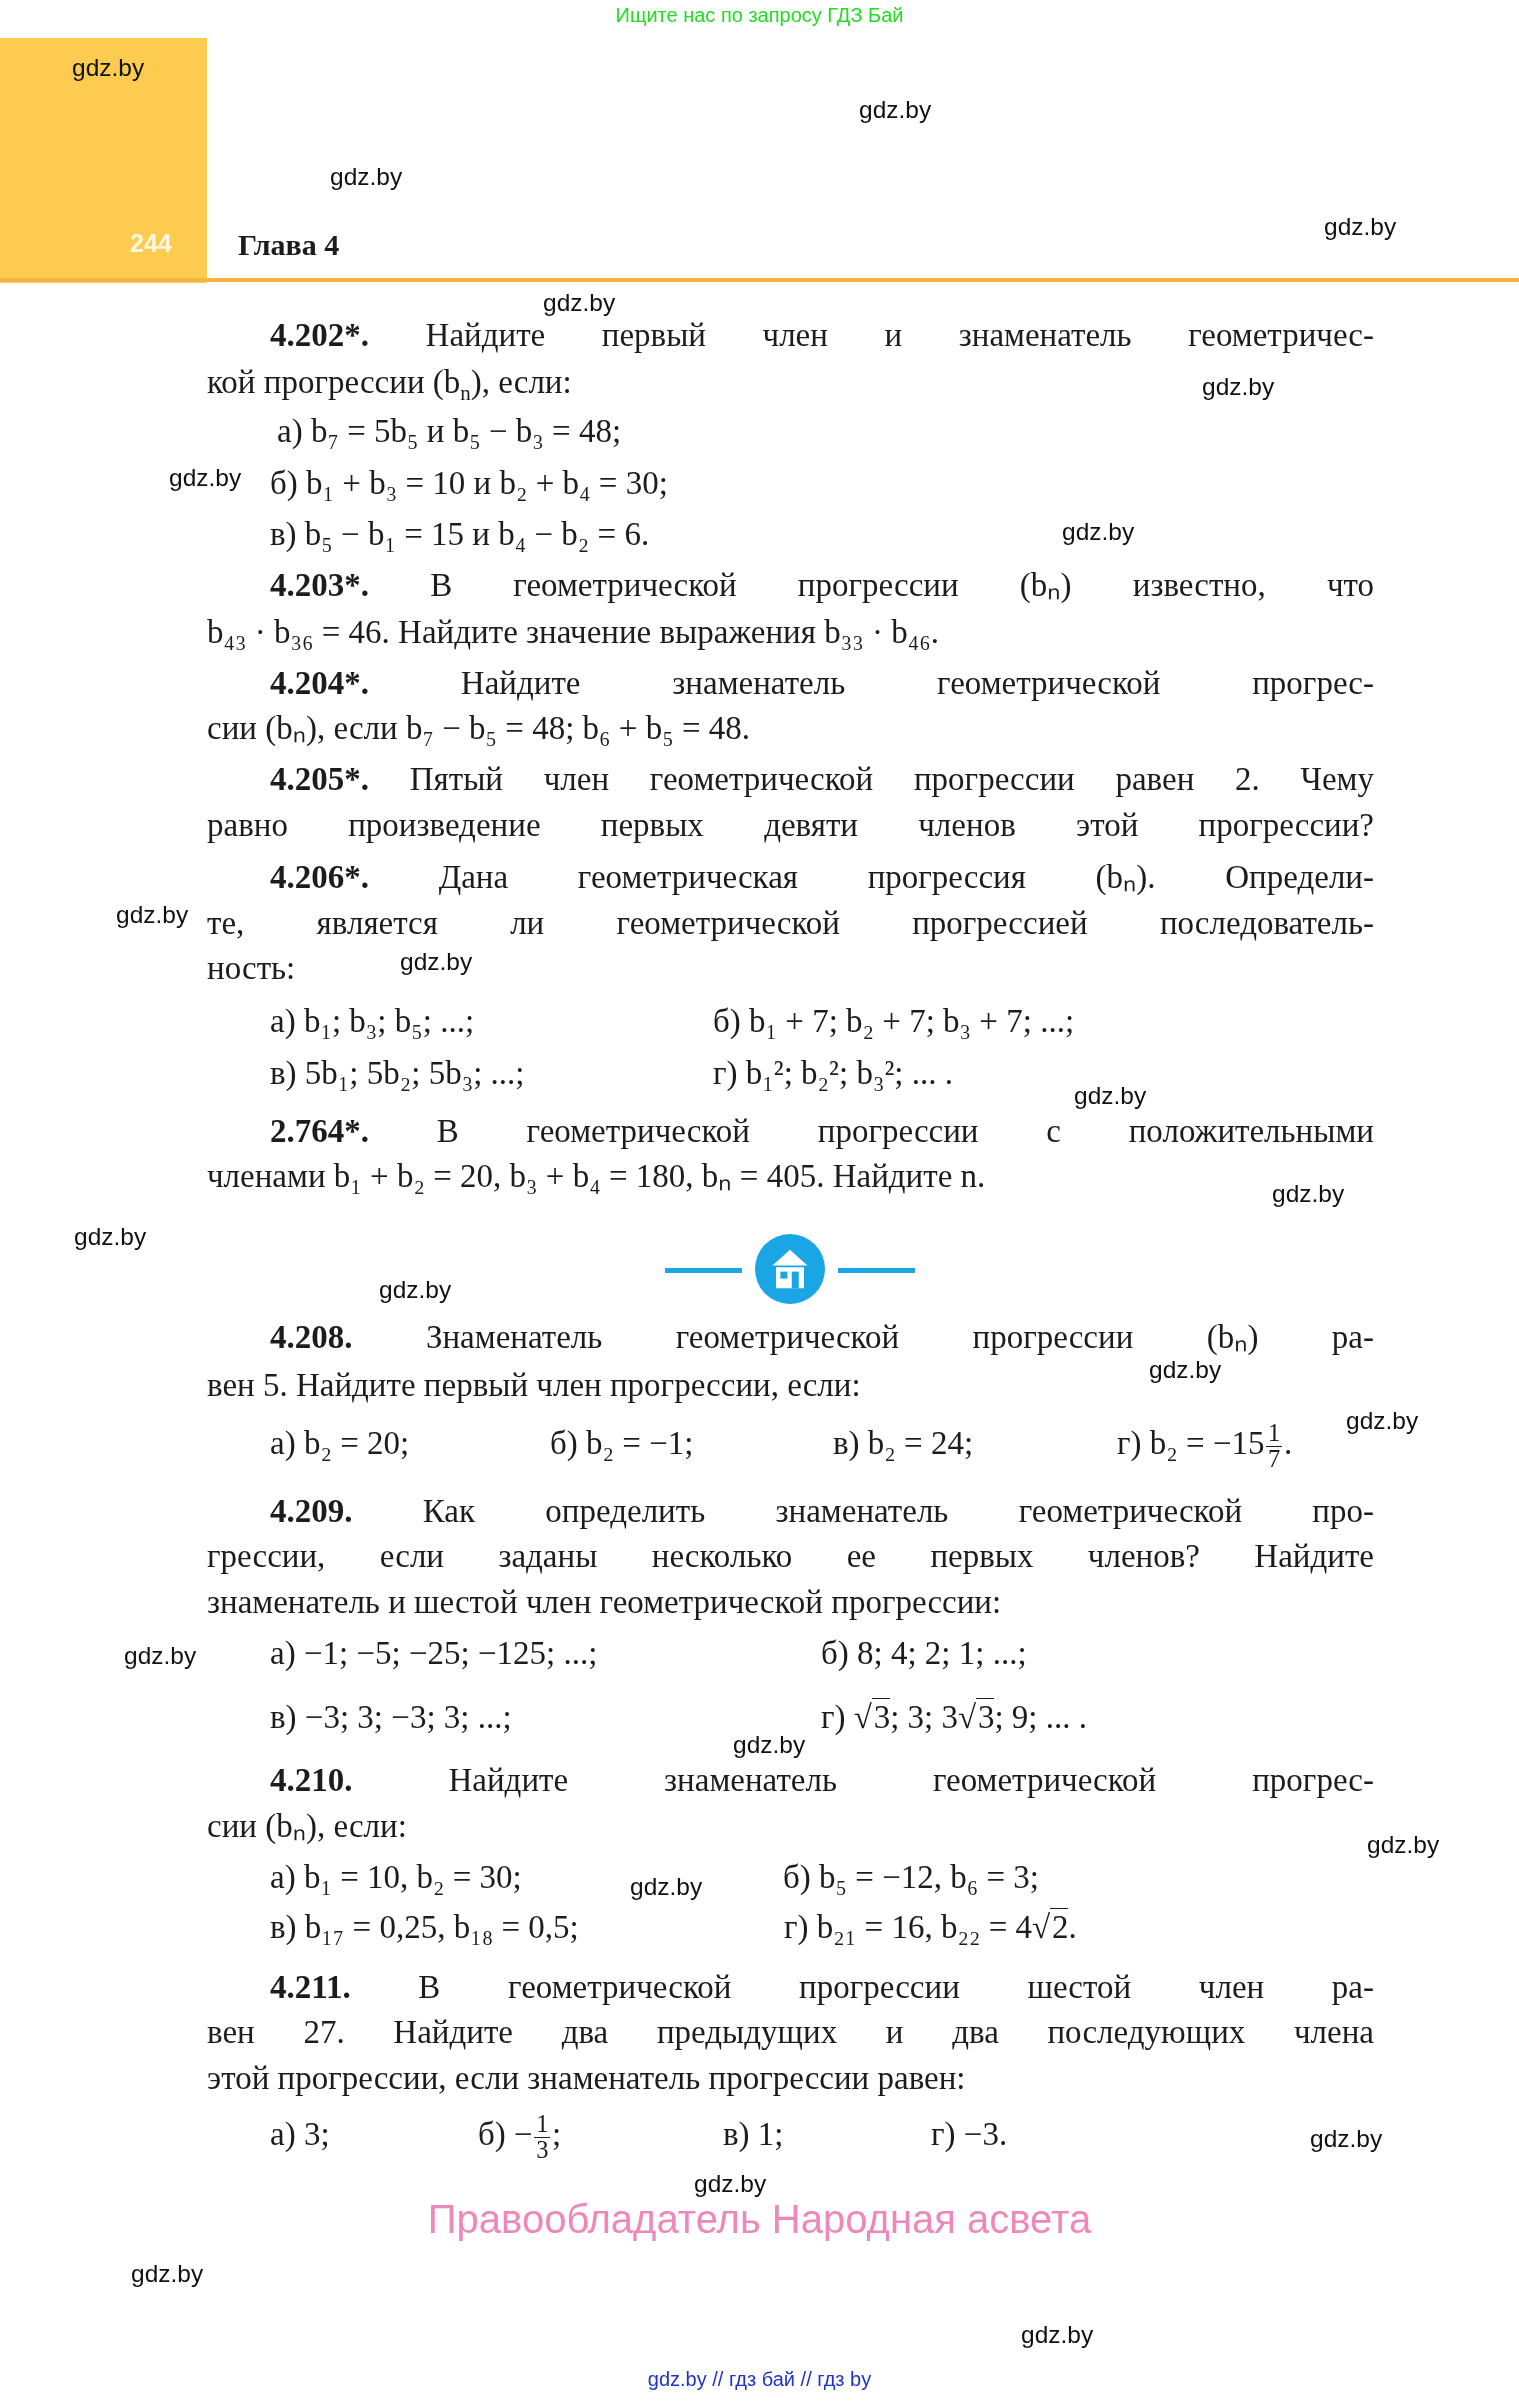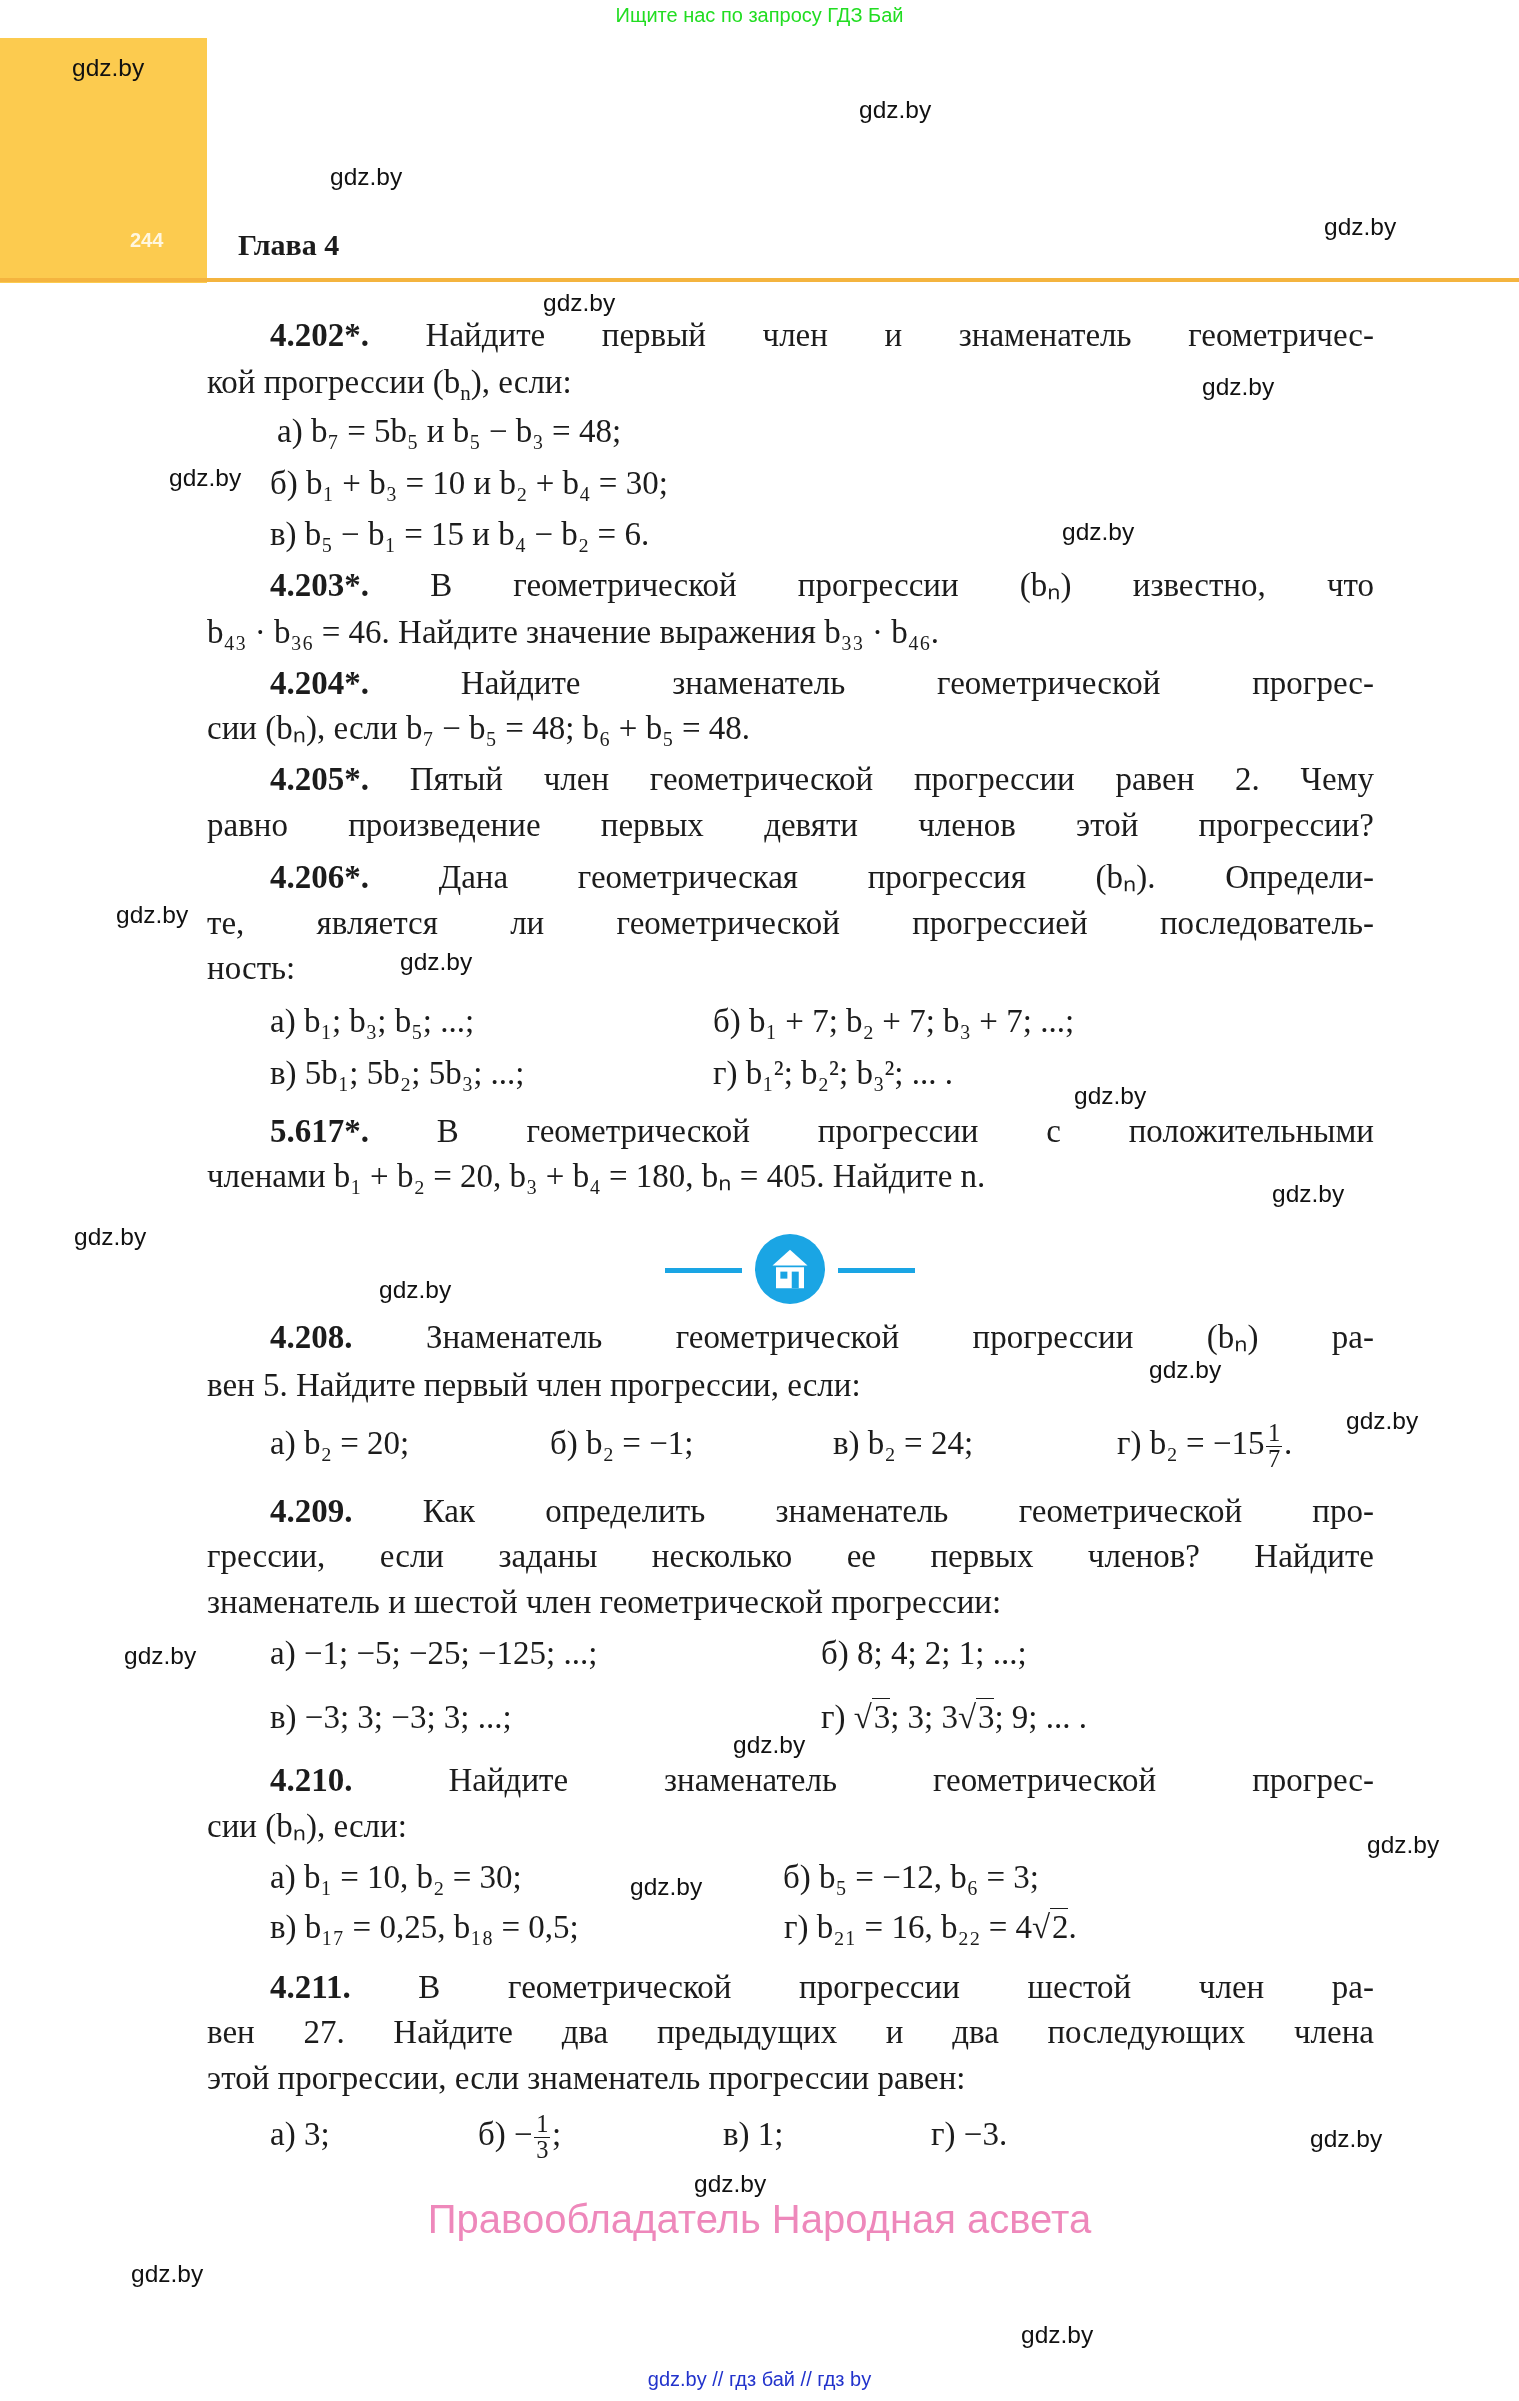--- a/index.html
+++ b/index.html
@@ -4,21 +4,21 @@
 <style>
   html, body { margin:0; padding:0; background:#ffffff; }
   body { width:1519px; height:2401px; position:relative; overflow:hidden;
          font-family:"DejaVu Serif","Liberation Serif",serif; color:#1c1c1c; }
   .abs { position:absolute; }
   .top-banner { left:0; top:3.5px; width:1519px; text-align:center;
                 font-family:"Liberation Sans",sans-serif; font-size:20px; color:#22dd22; }
   .yellow-block { left:0; top:38px; width:207px; height:245px; background:#fccb4f; }
   .rule { left:0; top:278px; width:1519px; height:4.4px; background:#f4b43f; }
   .page-num { left:130px; top:229px; font-family:"Liberation Sans",sans-serif; font-weight:bold;
-              font-size:20px; color:#fff7e0; }
+              font-size:25px; color:#fff7e0; }
   .chapter { left:238px; top:228px; font-family:"Liberation Serif",serif; font-weight:bold; font-size:30px; color:#1c1c1c; }
   .wm { font-family:"Liberation Sans",sans-serif; font-size:24.5px; color:#111; }
   .line { position:absolute; left:207px; width:1167px; font-family:"Liberation Serif",serif;
           font-size:33px; line-height:46px; white-space:nowrap; }
   .line.just { text-align:justify; text-align-last:justify; }
   .line.ind { left:270px; width:1104px; }
   .pn { font-weight:bold; }
   sub { font-size:21px; vertical-align:-7px; line-height:0; }
   .frac { display:inline-block; vertical-align:middle; text-align:center; font-size:24.5px; line-height:24.5px; margin:0 1.8px; }
   .frac .num { display:block; border-bottom:1.8px solid #1c1c1c; padding:0 1.8px; }
@@ -84,21 +84,21 @@
 <div class="line just" style="top:802px">равно произведение первых девяти членов этой прогрессии?</div>
 
 <div class="line ind just" style="top:854px"><span class="pn">4.206*.</span> <span>Дана геометрическая прогрессия (bₙ). Определи-</span></div>
 <div class="line just" style="top:900px">те, является ли геометрической прогрессией последователь-</div>
 <div class="line" style="top:945px">ность:</div>
 <div class="opt" style="left:270px;top:998px">а) b₁; b₃; b₅; ...;</div>
 <div class="opt" style="left:713px;top:998px">б) b₁ + 7; b₂ + 7; b₃ + 7; ...;</div>
 <div class="opt" style="left:270px;top:1050px">в) 5b₁; 5b₂; 5b₃; ...;</div>
 <div class="opt" style="left:713px;top:1050px">г) b₁²; b₂²; b₃²; ... .</div>
 
-<div class="line ind just" style="top:1108px"><span class="pn">5.617*.</span> <span>В геометрической прогрессии с положительными</span></div>
+<div class="line ind just" style="top:1108px"><span class="pn">2.764*.</span> <span>В геометрической прогрессии с положительными</span></div>
 <div class="line" style="top:1153px">членами b₁ + b₂ = 20, b₃ + b₄ = 180, bₙ = 405. Найдите n.</div>
 
 <div class="abs divider">
   <div class="bar" style="left:0"></div>
   <div class="circle">
     <svg width="70" height="70" viewBox="0 0 80 80">
       <polygon points="40,18 20,36 60,36" fill="#ffffff"></polygon>
       <rect x="24" y="38" width="32" height="24" fill="#ffffff"></rect>
       <rect x="29" y="43" width="8" height="8" fill="#1aa5e4"></rect>
       <rect x="42" y="43" width="8" height="19" fill="#1aa5e4"></rect>

